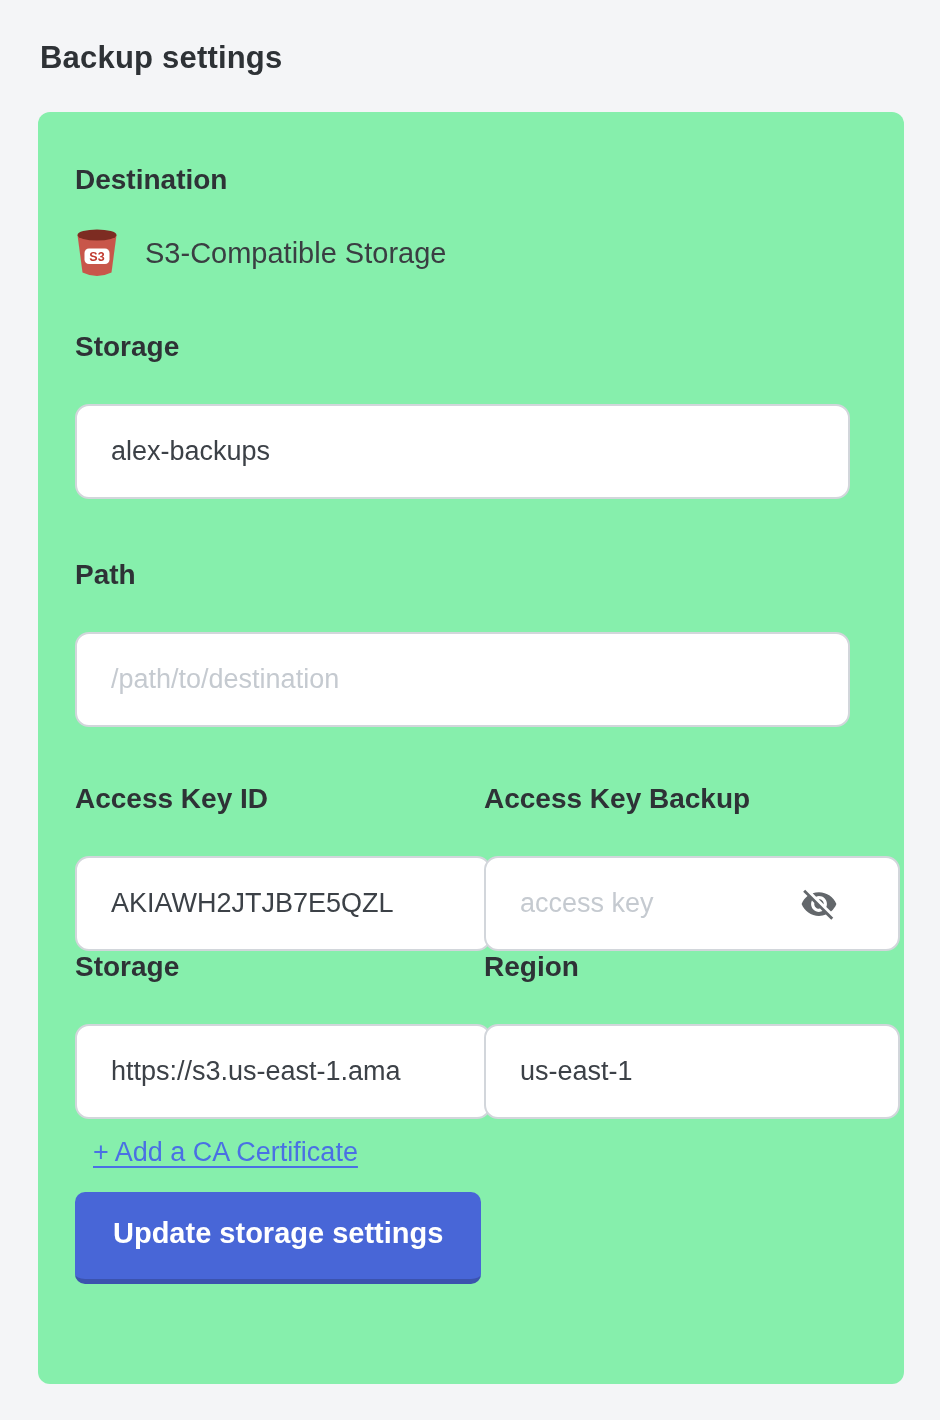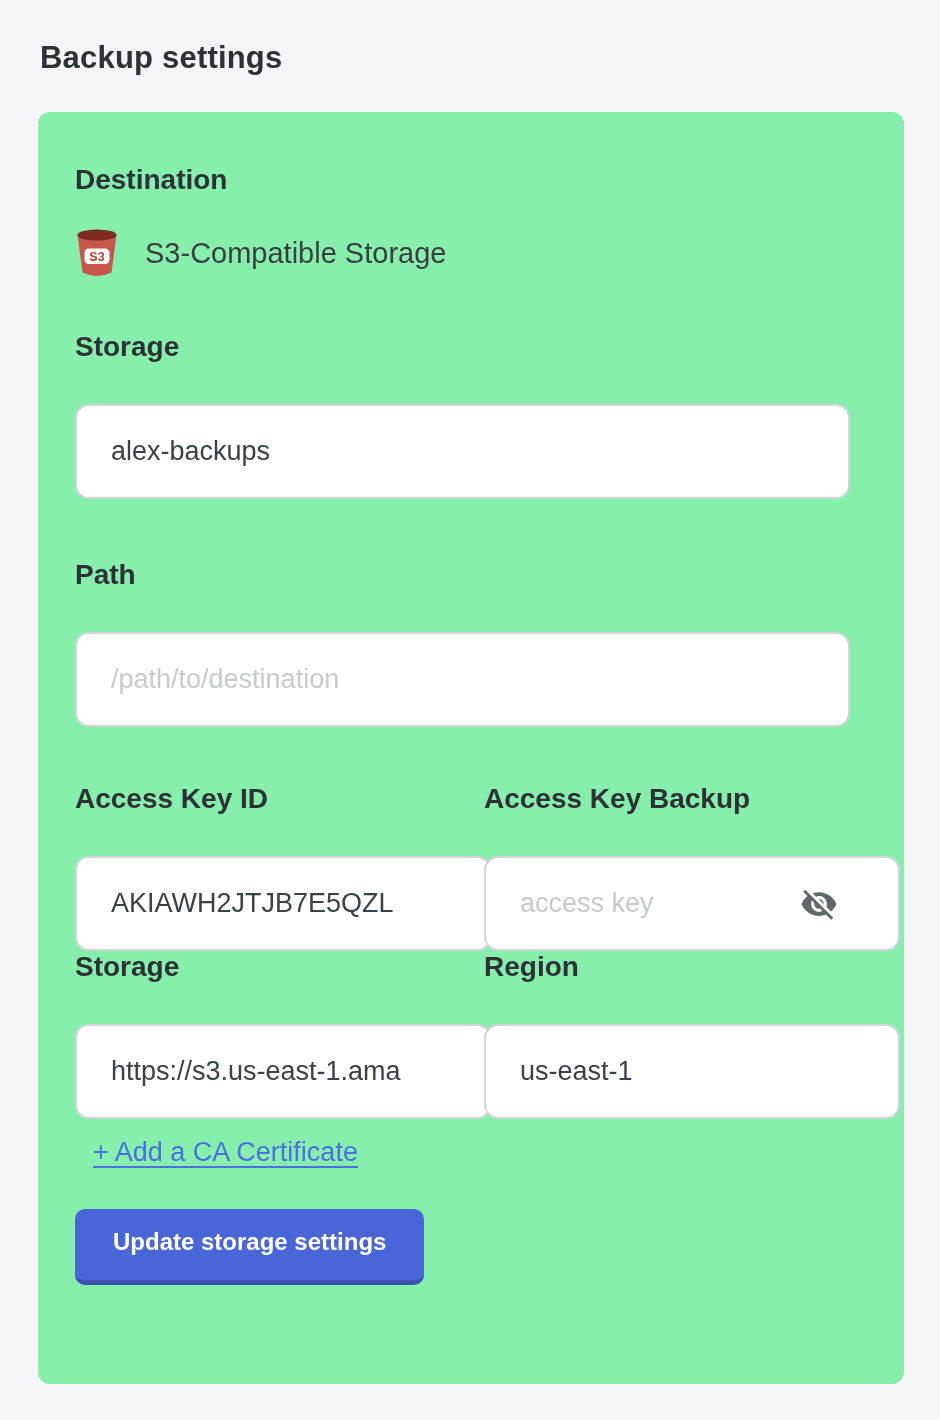--- a/index.html
+++ b/index.html
@@ -95,30 +95,30 @@
   .ca-link {
     display: inline-block;
     margin-left: 18px;
     font-size: 27px;
     color: #4a70e4;
     text-decoration: underline;
     text-underline-offset: 5px;
   }
   .submit-btn {
     display: block;
-    margin-top: 41px;
-    height: 76px;
+    margin-top: 24px;
+    height: 92px;
     padding: 0 38px 5px 38px;
     background: #4866d7;
     border: none;
     border-bottom: 5px solid #3b53ae;
     border-radius: 10px;
     color: #ffffff;
     font-family: "Liberation Sans", "DejaVu Sans", sans-serif;
-    font-size: 24px;
+    font-size: 29px;
     font-weight: bold;
     cursor: pointer;
   }
 </style>
 </head>
 <body>
 
 <div class="page">
 
   <h1 class="page-title">Backup settings</h1>

